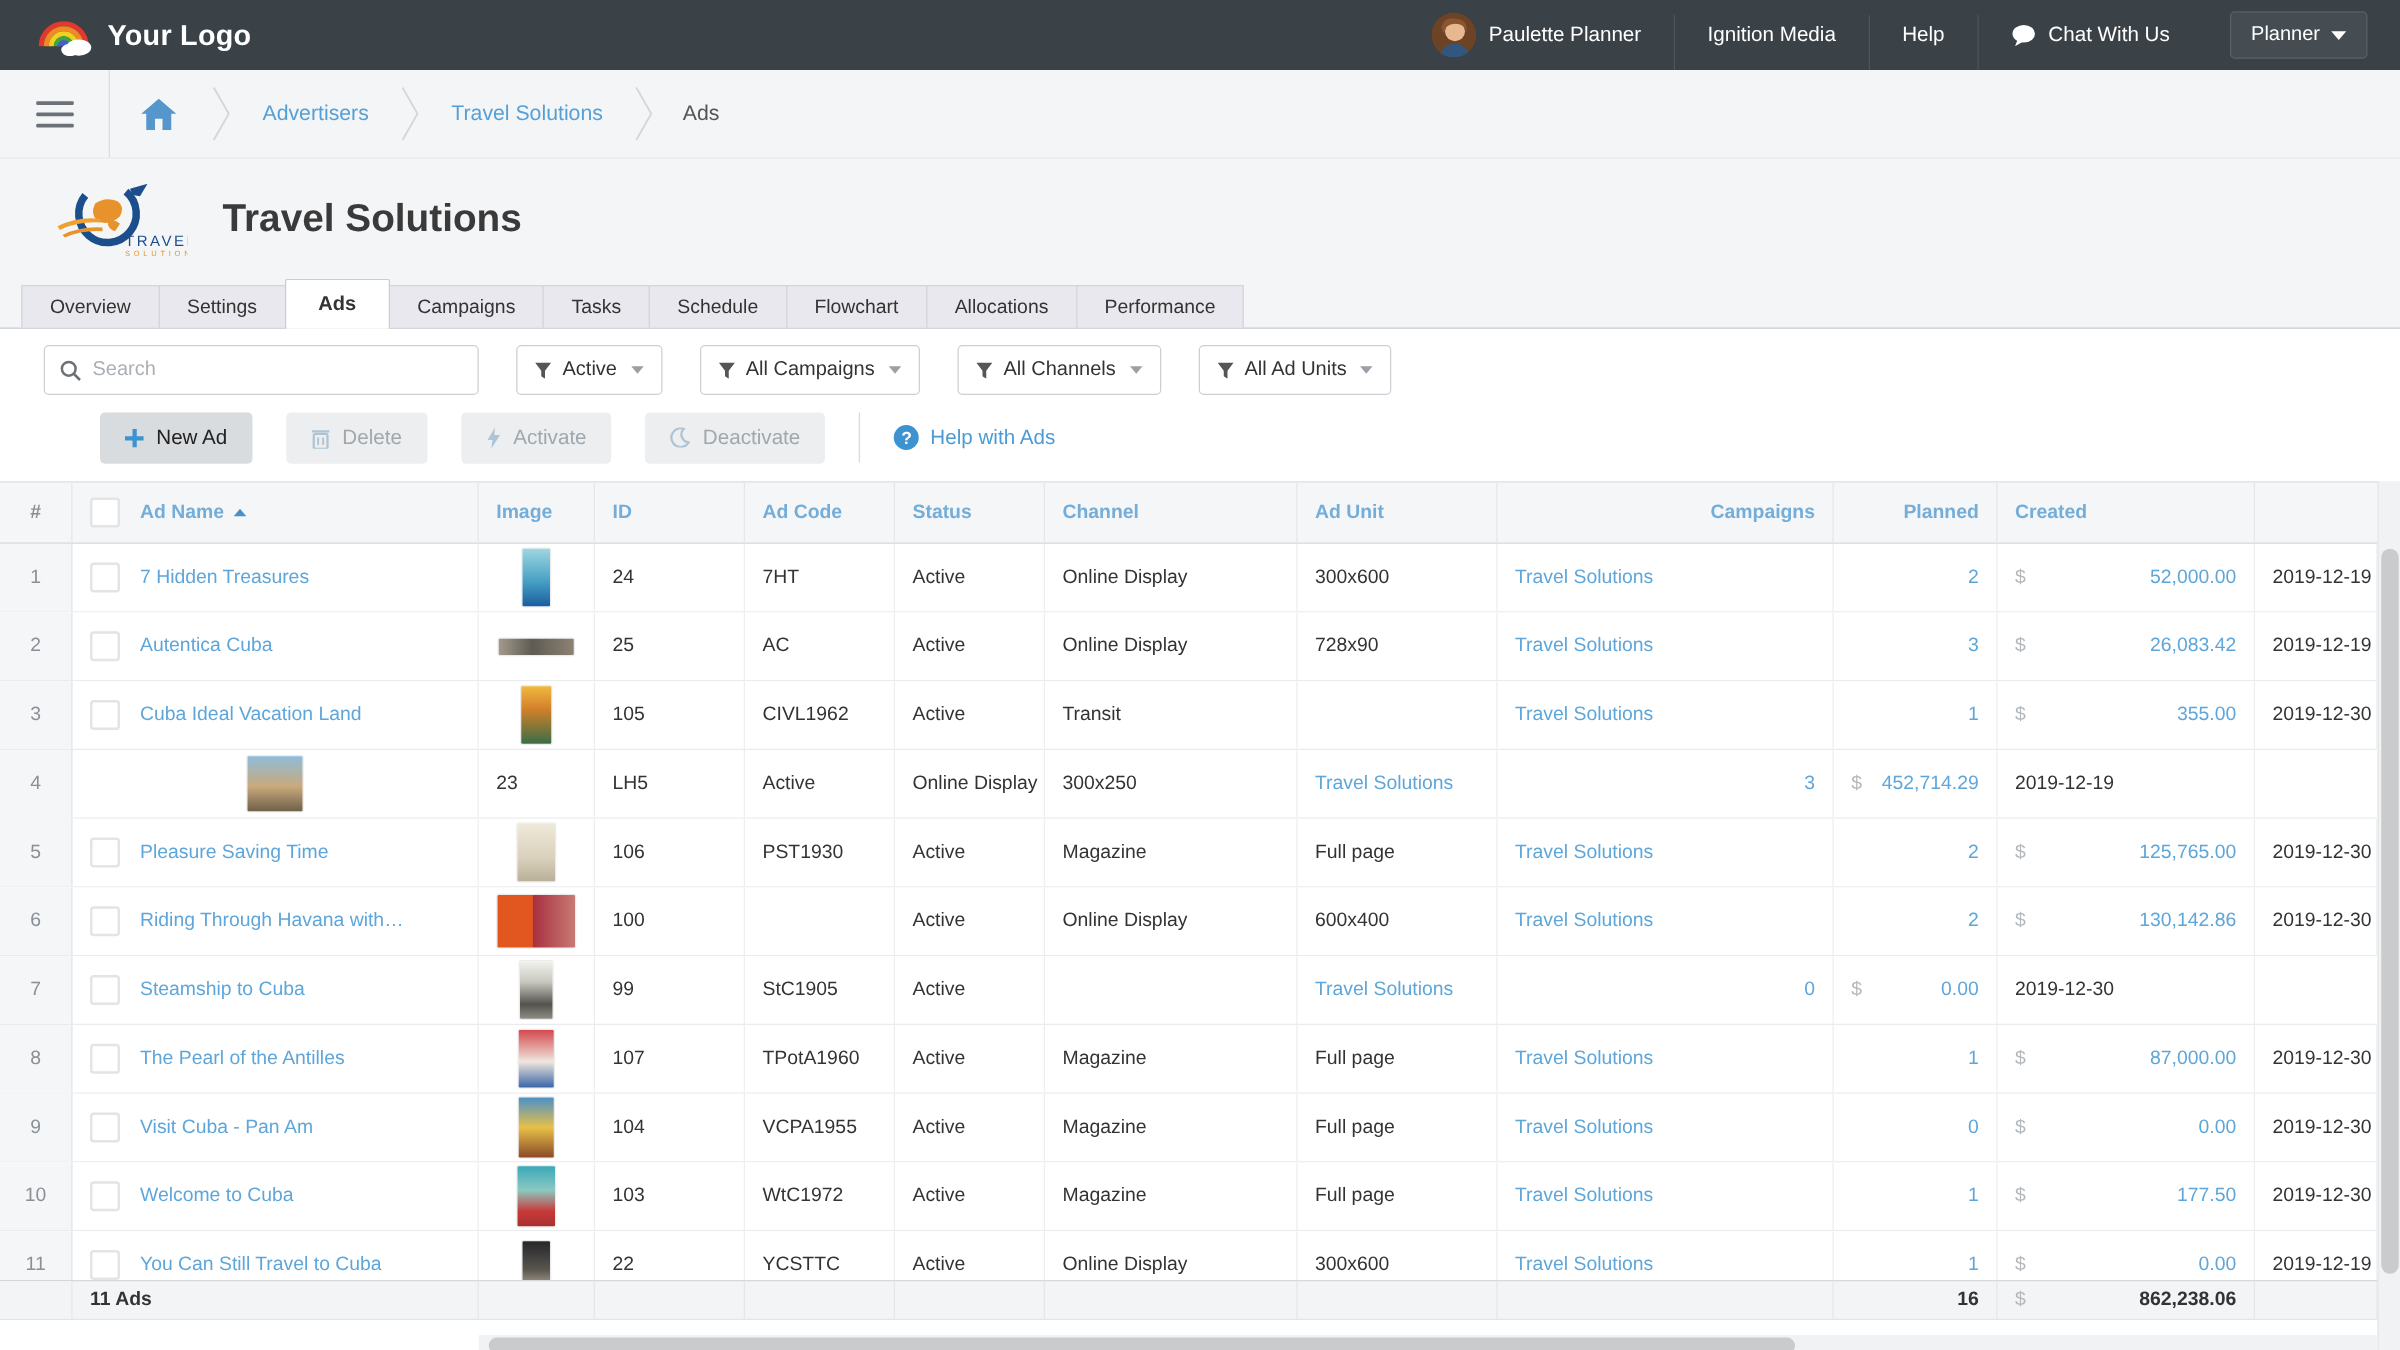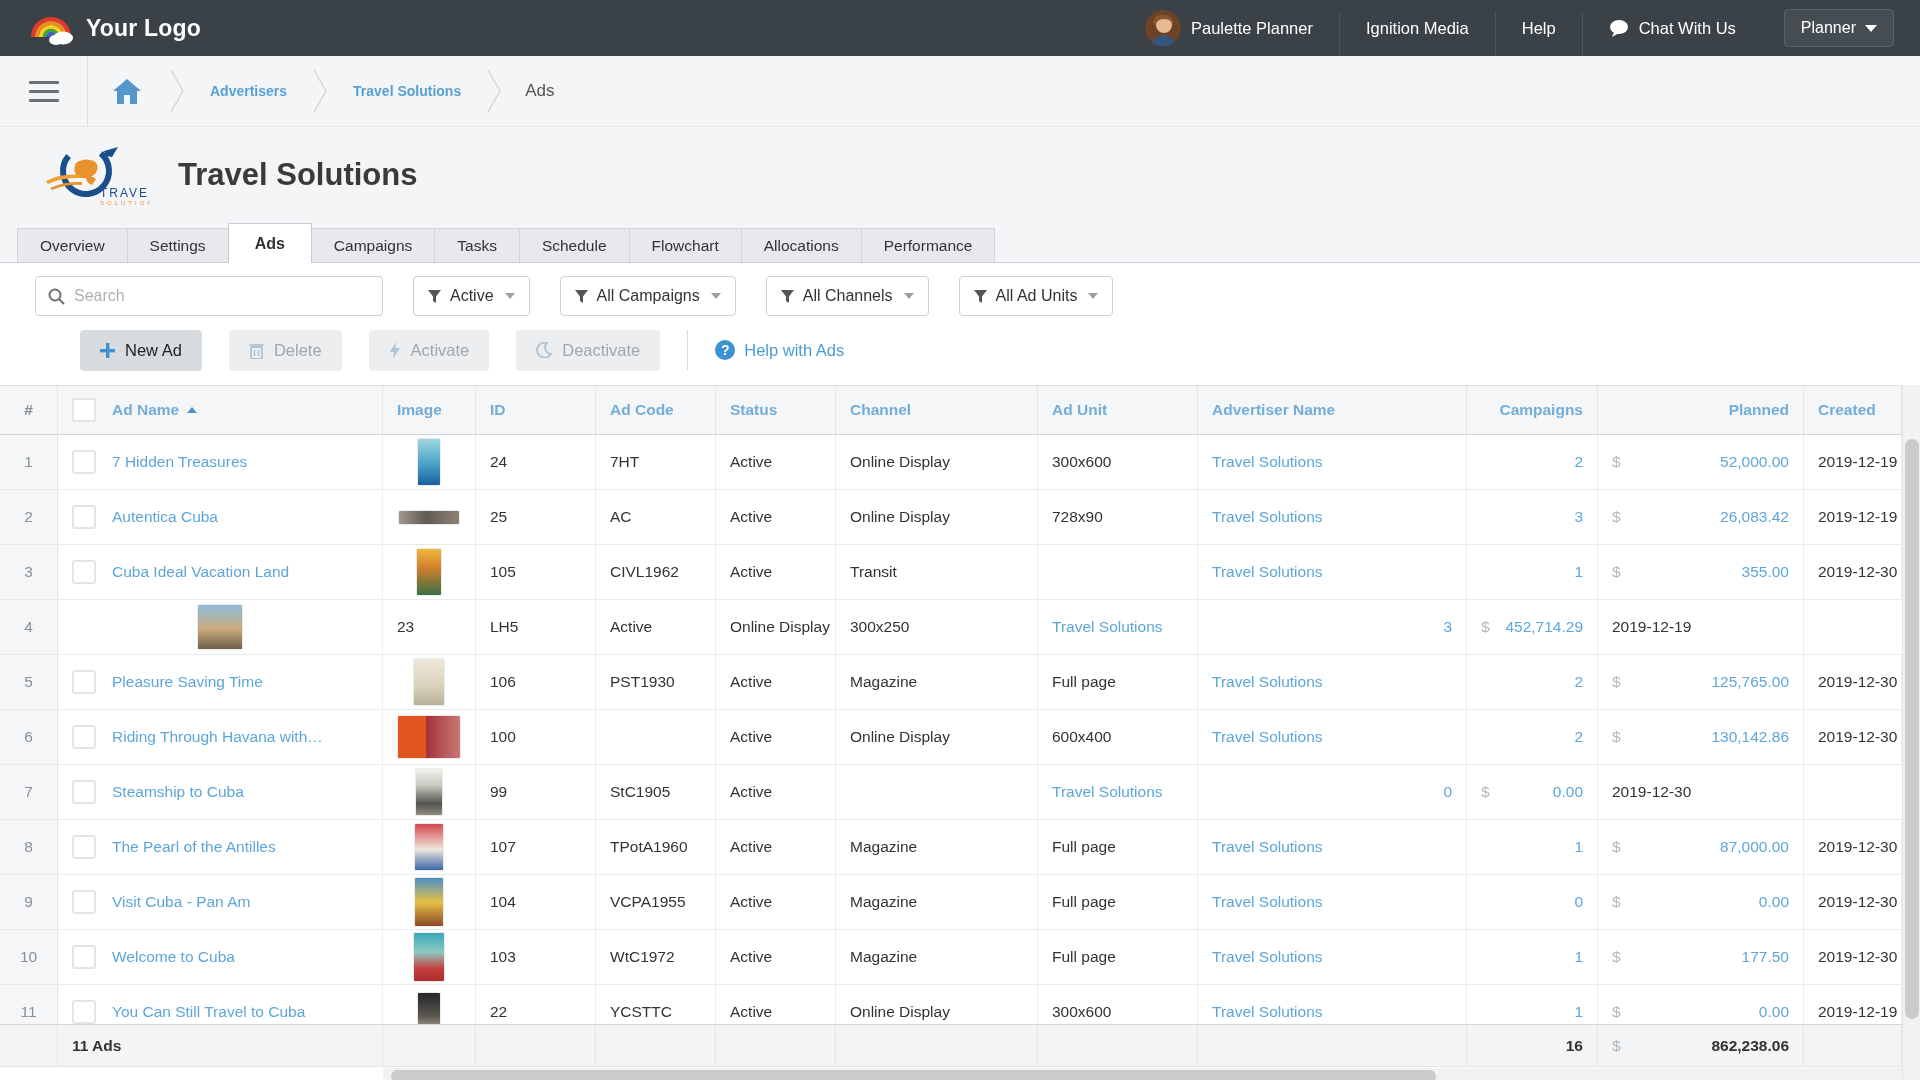--- a/index.html
+++ b/index.html
@@ -25,21 +25,21 @@
   
   .crumbbar { height:71px; background:#f4f5f7; border-bottom:1px solid #e6e8ea;
     display:flex; align-items:center; }
   .hamburger { width:88px; height:100%; display:flex; flex-direction:column;
     justify-content:center; align-items:center; gap:6px; border-right:1px solid #dcdfe2;
     cursor:pointer; }
   .hamburger span { display:block; width:30px; height:3px; background:#6b7176; border-radius:1px; }
   .crumbs { display:flex; align-items:center; height:100%; }
   .crumb-home { padding:0 28px 0 24px; display:flex; align-items:center; cursor:pointer; }
   .crumb-sep { height:100%; display:flex; align-items:center; }
-  .crumb-link { color:#57a0d5; font-weight:bold; font-size:14px; padding:0 26px; cursor:pointer; }
+  .crumb-link { color:#57a0d5; font-weight:normal; font-size:17px; padding:0 26px; cursor:pointer; }
   .crumb-current { color:#555; font-size:17px; padding:0 24px; }
 
   
   .pagehead-zone { background:#f4f5f7; }
   .pagehead { height:95px; display:flex; align-items:center; padding-left:42px; gap:28px; }
   .page-title { font-size:31px; font-weight:bold; color:#3a3a3a; }
 
   
   .tabrow { display:flex; align-items:flex-end; padding-left:17px; border-bottom:1px solid #c9ccd2; }
   .tab { background:#e8e8ee; border:1px solid #d4d4dc; border-bottom:none; color:#333;
@@ -95,21 +95,21 @@
     border-right:1px solid #e2e5e8; }
   .trow .c.name { gap:16px; }
   .trow .c.imgc { justify-content:center; }
   .trow .c.right { justify-content:flex-end; }
   .trow .c.planned { justify-content:space-between; }
   .link { color:#5ea6da; text-decoration:none; cursor:pointer; }
   .cur { color:#b3b8bd; }
   .thumb { display:block; border-radius:1px; box-shadow:0 0 0 1px rgba(0,0,0,.08); }
 
   .tfoot { background:#f2f4f6; border-top:1px solid #d5d8db; border-bottom:1px solid #e2e5e8;
-    height:43px; font-weight:bold; }
+    height:32px; font-weight:bold; }
   .tfoot .fc { display:flex; align-items:center; padding:0 14px; font-size:15.5px;
     border-right:1px solid #e4e7ea; }
   .tfoot .fc.right { justify-content:flex-end; }
   .tfoot .fc.planned { justify-content:space-between; }
   .tfoot .cur { font-weight:normal; }
 
   
   .vscroll { position:absolute; top:0; right:0; width:18px; height:1100px; background:#f1f2f3;
     border-left:1px solid #e3e5e7; }
   .vscroll .thumb-v { position:absolute; top:54px; left:2px; width:14px; height:580px;
@@ -315,21 +315,20 @@
         <span class="cb"></span>
         <span>Ad Name</span>
         <span class="sort-arrow"></span>
       </div>
       <div class="hc">Image</div>
       <div class="hc">ID</div>
       <div class="hc">Ad Code</div>
       <div class="hc">Status</div>
       <div class="hc">Channel</div>
       <div class="hc">Ad Unit</div>
-      <div class="hc">Advertiser Name</div>
       <div class="hc right">Campaigns</div>
       <div class="hc right">Planned</div>
       <div class="hc">Created</div>
     </div>
 
     <div class="tbody">
   <div class="trow grid">
     <div class="c num">1</div>
     <div class="c name">
       <span class="cb"></span>

